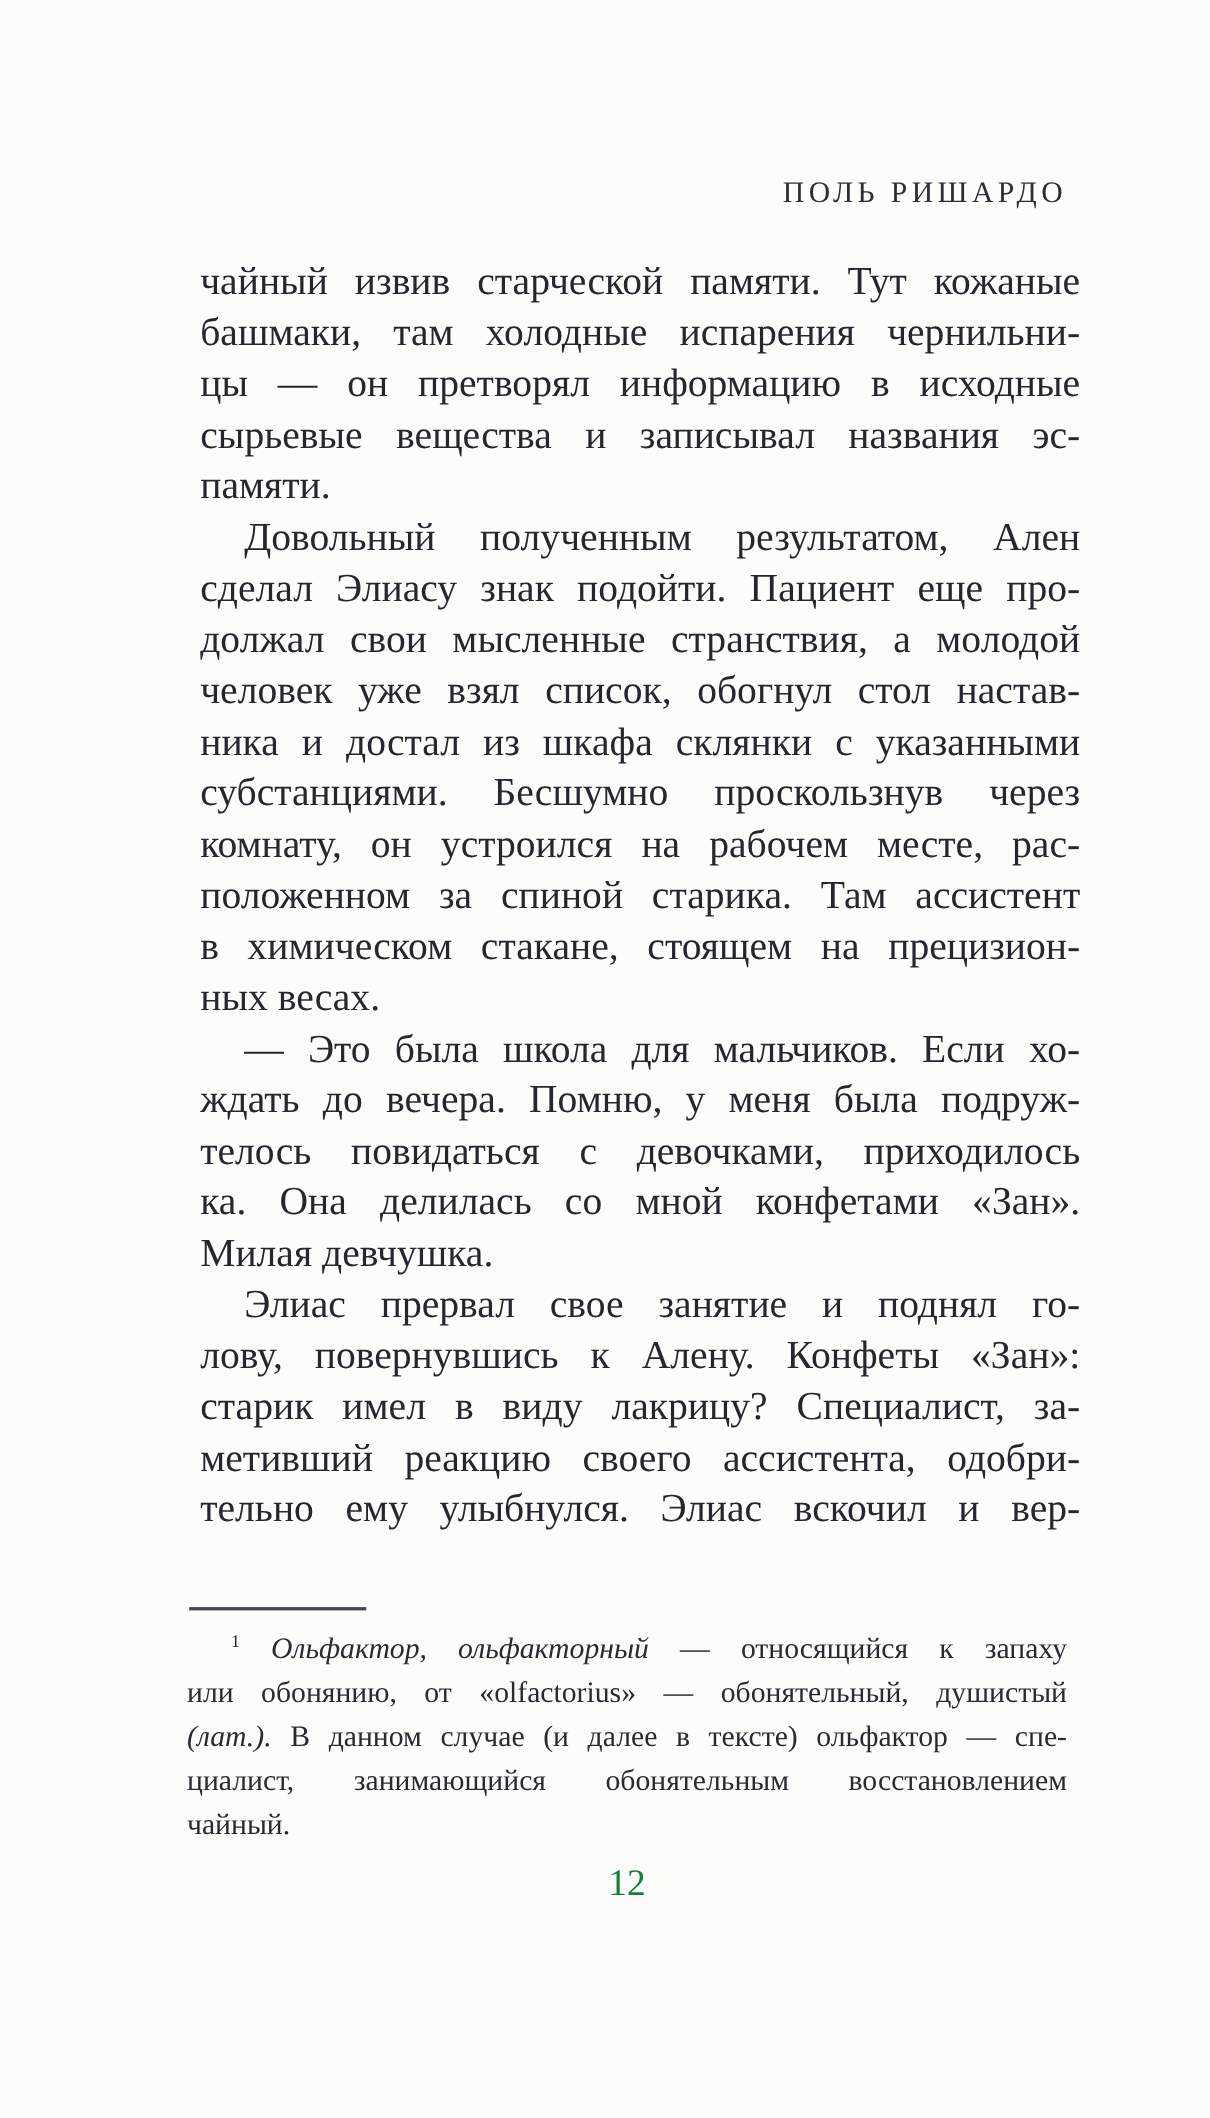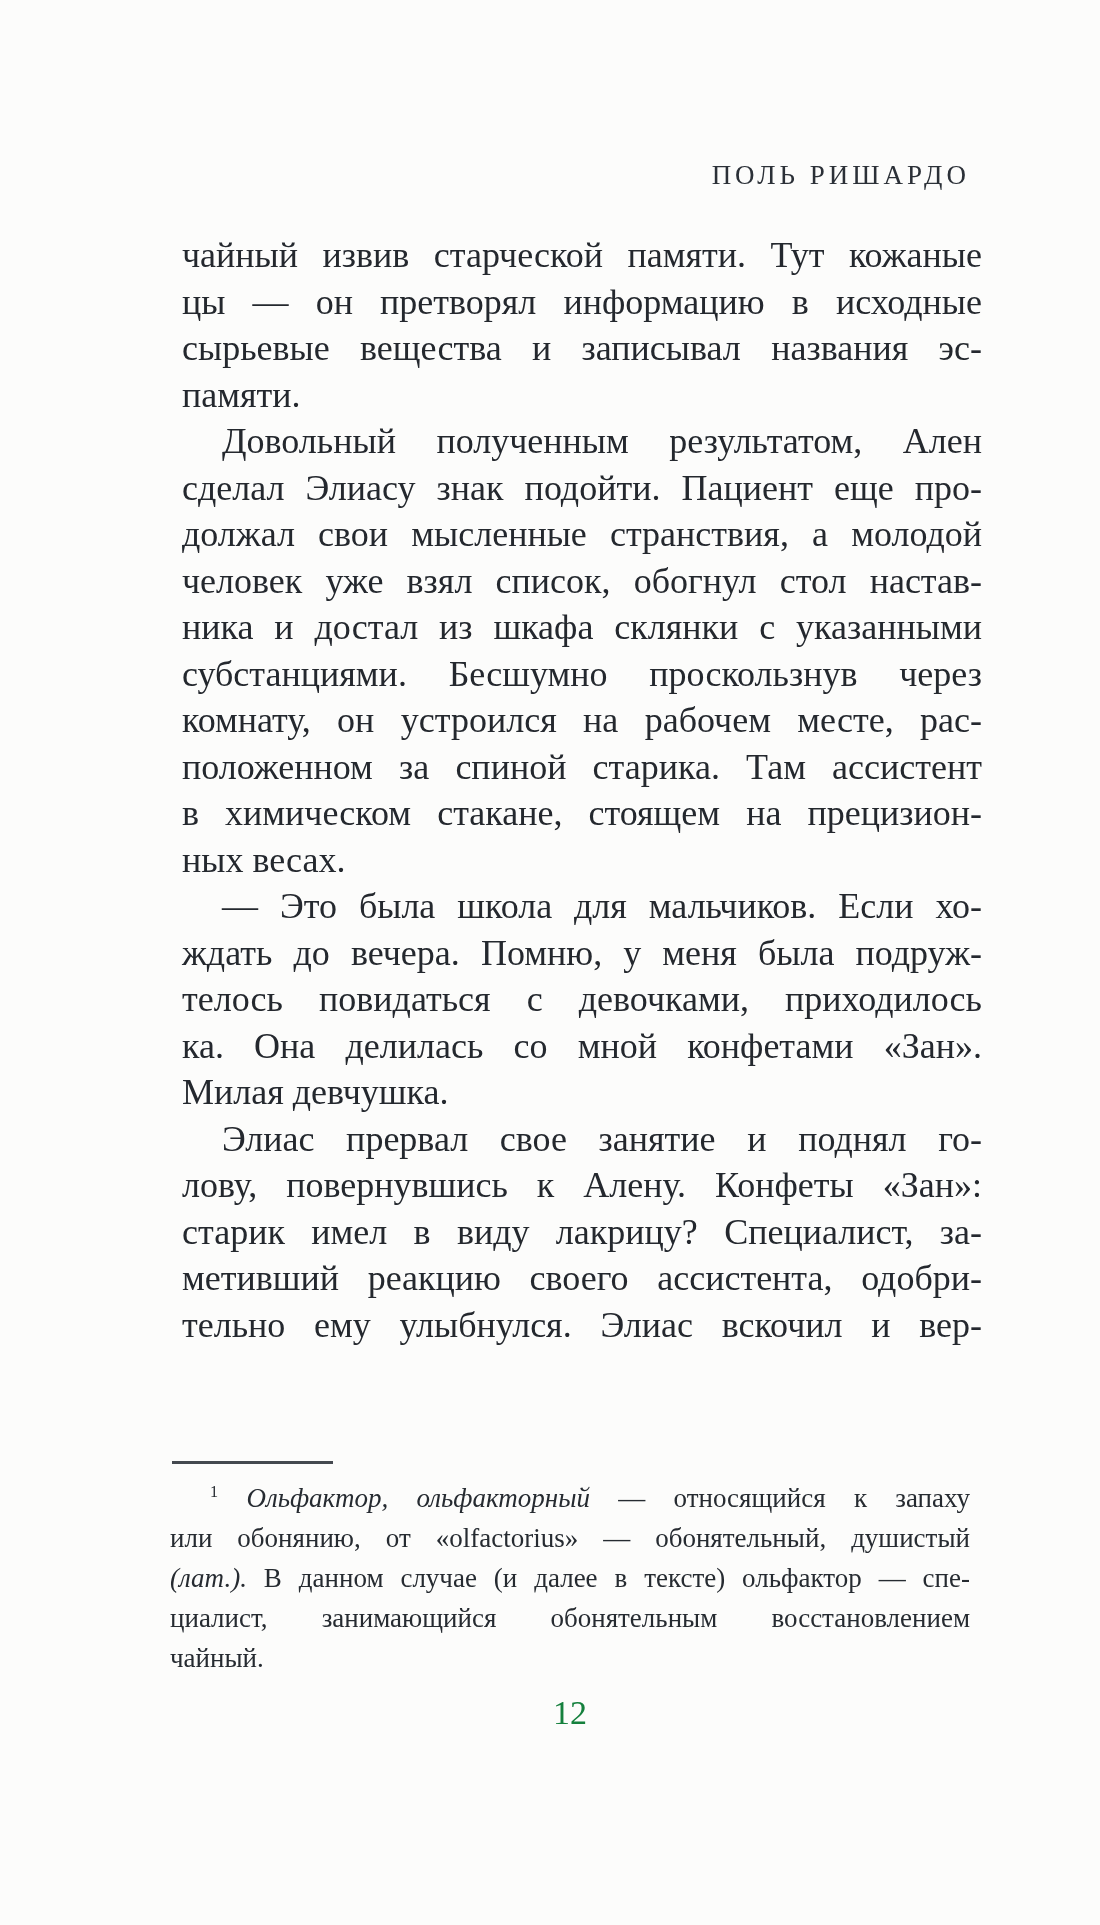--- a/index.html
+++ b/index.html
@@ -86,20 +86,21 @@
   }
 </style>
 </head>
 <body>
 
 <div class="page">
   <div class="header">ПОЛЬ РИШАРДО</div>
 
   <div class="body-text">
       <div class="line"><span>чайный извив старческой памяти. Тут кожаные</span></div>
+      <div class="line"><span>башмаки, там холодные испарения чернильни-</span></div>
       <div class="line"><span>цы — он претворял информацию в исходные</span></div>
       <div class="line"><span>сырьевые вещества и записывал названия эс-</span></div>
       <div class="line pend"><span>памяти.</span></div>
       <div class="line indent"><span>Довольный полученным результатом, Ален</span></div>
       <div class="line"><span>сделал Элиасу знак подойти. Пациент еще про-</span></div>
       <div class="line"><span>должал свои мысленные странствия, а молодой</span></div>
       <div class="line"><span>человек уже взял список, обогнул стол настав-</span></div>
       <div class="line"><span>ника и достал из шкафа склянки с указанными</span></div>
       <div class="line"><span>субстанциями. Бесшумно проскользнув через</span></div>
       <div class="line"><span>комнату, он устроился на рабочем месте, рас-</span></div>

